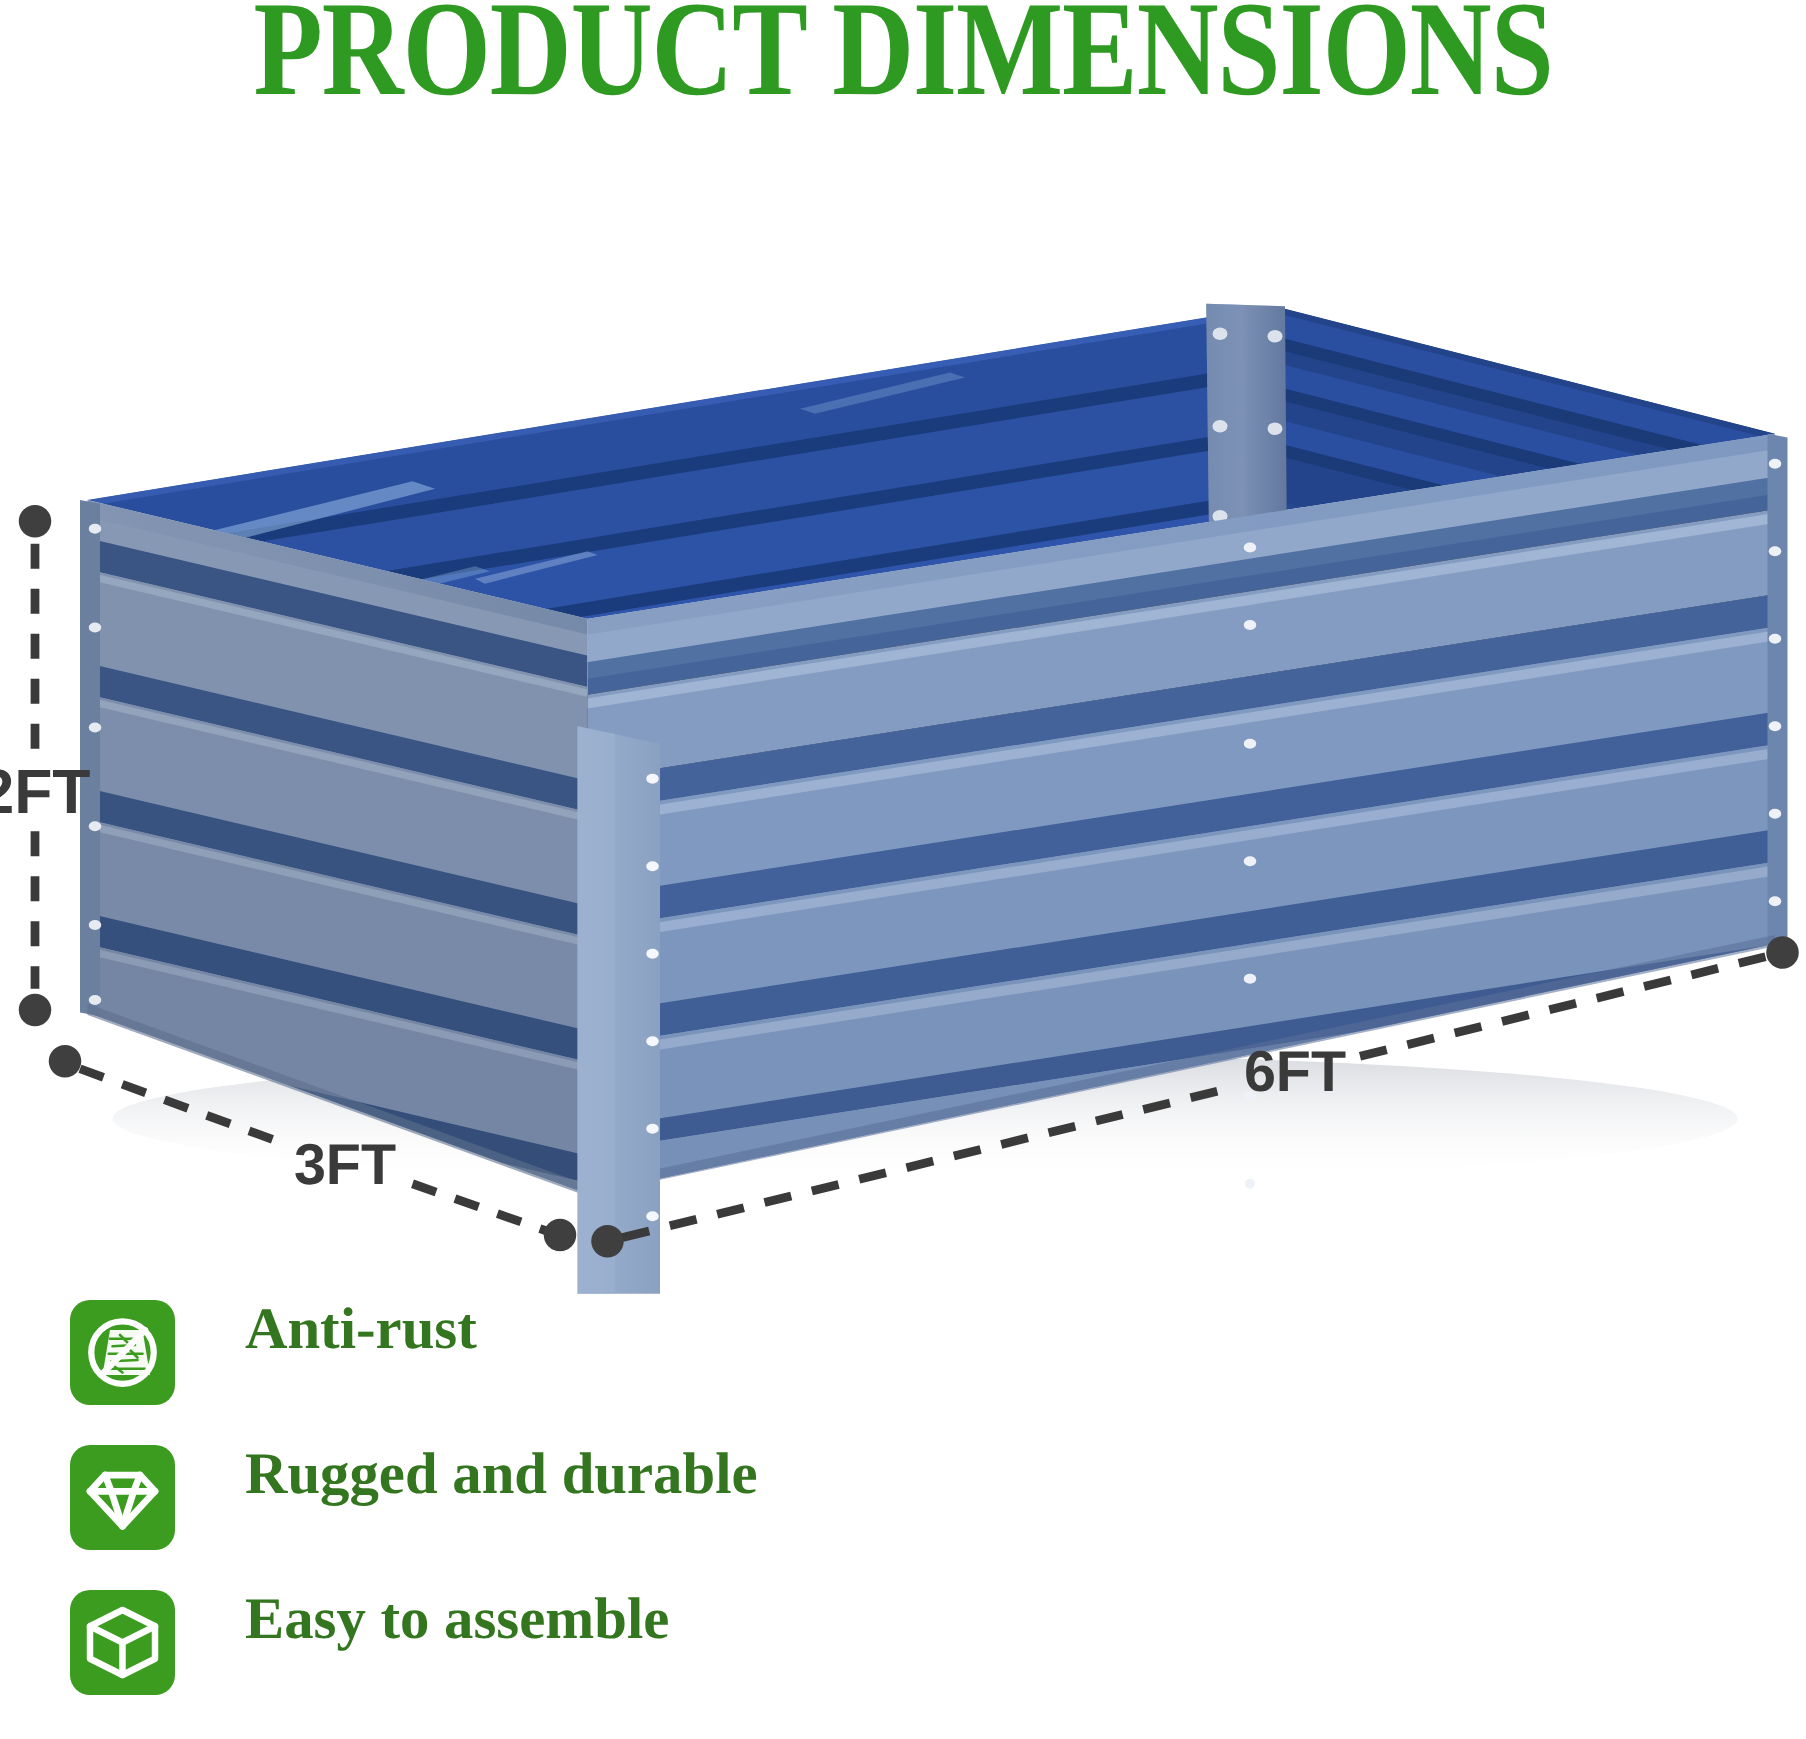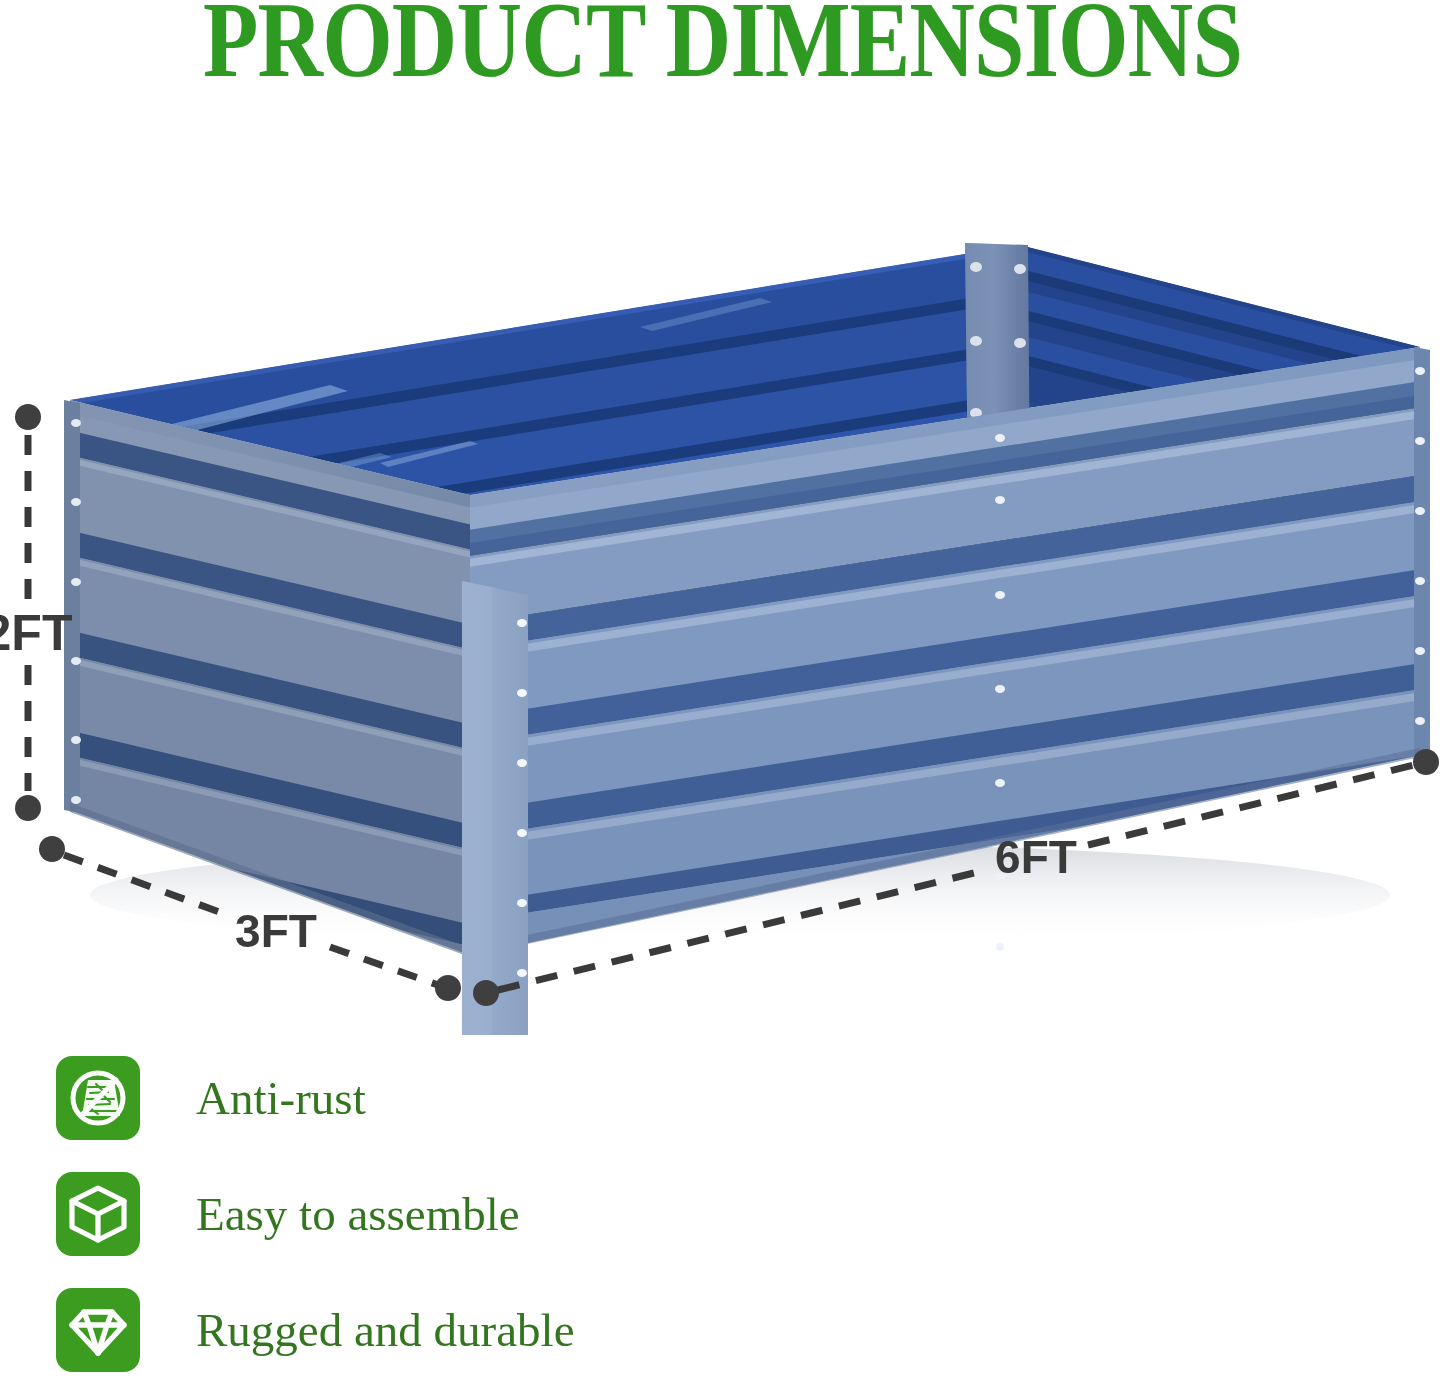--- a/index.html
+++ b/index.html
@@ -54,22 +54,22 @@
 
   
   #features {
     position: absolute;
     left: 56px;
     top: 1040px;
     width: 800px;
   }
   .feature-row {
     display: flex;
-    align-items: center;
     height: 116px;
+    font-weight: bold;
   }
   .feature-badge {
     width: 84px;
     height: 84px;
     border-radius: 16px;
     background: #3b9c1f;
     flex: 0 0 auto;
     display: flex;
     align-items: center;
     justify-content: center;
@@ -372,37 +372,37 @@
         <circle cx="32" cy="32" r="25" fill="none" stroke="#ffffff" stroke-width="5"></circle>
         <line x1="15" y1="50" x2="50" y2="14" stroke="#ffffff" stroke-width="5" stroke-linecap="round"></line>
       </svg>
     </div>
     <div class="feature-label">Anti-rust</div>
   </div>
 
   <div class="feature-row">
     <div class="feature-badge">
       <svg width="64" height="64" viewBox="0 0 64 64">
-        <g fill="none" stroke="#ffffff" stroke-width="5.2" stroke-linejoin="round" stroke-linecap="round">
-          <path d="M32 6 L58 19 L58 45 L32 58 L6 45 L6 19 Z"></path>
-          <path d="M6 19 L32 32 L58 19"></path>
-          <path d="M32 32 L32 58"></path>
-        </g>
-      </svg>
-    </div>
-    <div class="feature-label">Easy to assemble</div>
-  </div>
-
-  <div class="feature-row">
-    <div class="feature-badge">
-      <svg width="64" height="64" viewBox="0 0 64 64">
         <g fill="none" stroke="#ffffff" stroke-width="5.4" stroke-linejoin="round" stroke-linecap="round">
           <path d="M18 14 L46 14 L58 27 L32 55 L6 27 Z"></path>
           <path d="M6 27 L58 27"></path>
           <path d="M18 14 L23 27 L32 55"></path>
           <path d="M46 14 L41 27 L32 55"></path>
         </g>
       </svg>
     </div>
     <div class="feature-label">Rugged and durable</div>
   </div>
 
+  <div class="feature-row">
+    <div class="feature-badge">
+      <svg width="64" height="64" viewBox="0 0 64 64">
+        <g fill="none" stroke="#ffffff" stroke-width="5.2" stroke-linejoin="round" stroke-linecap="round">
+          <path d="M32 6 L58 19 L58 45 L32 58 L6 45 L6 19 Z"></path>
+          <path d="M6 19 L32 32 L58 19"></path>
+          <path d="M32 32 L32 58"></path>
+        </g>
+      </svg>
+    </div>
+    <div class="feature-label">Easy to assemble</div>
+  </div>
+
 </div>
 
 </body></html>

